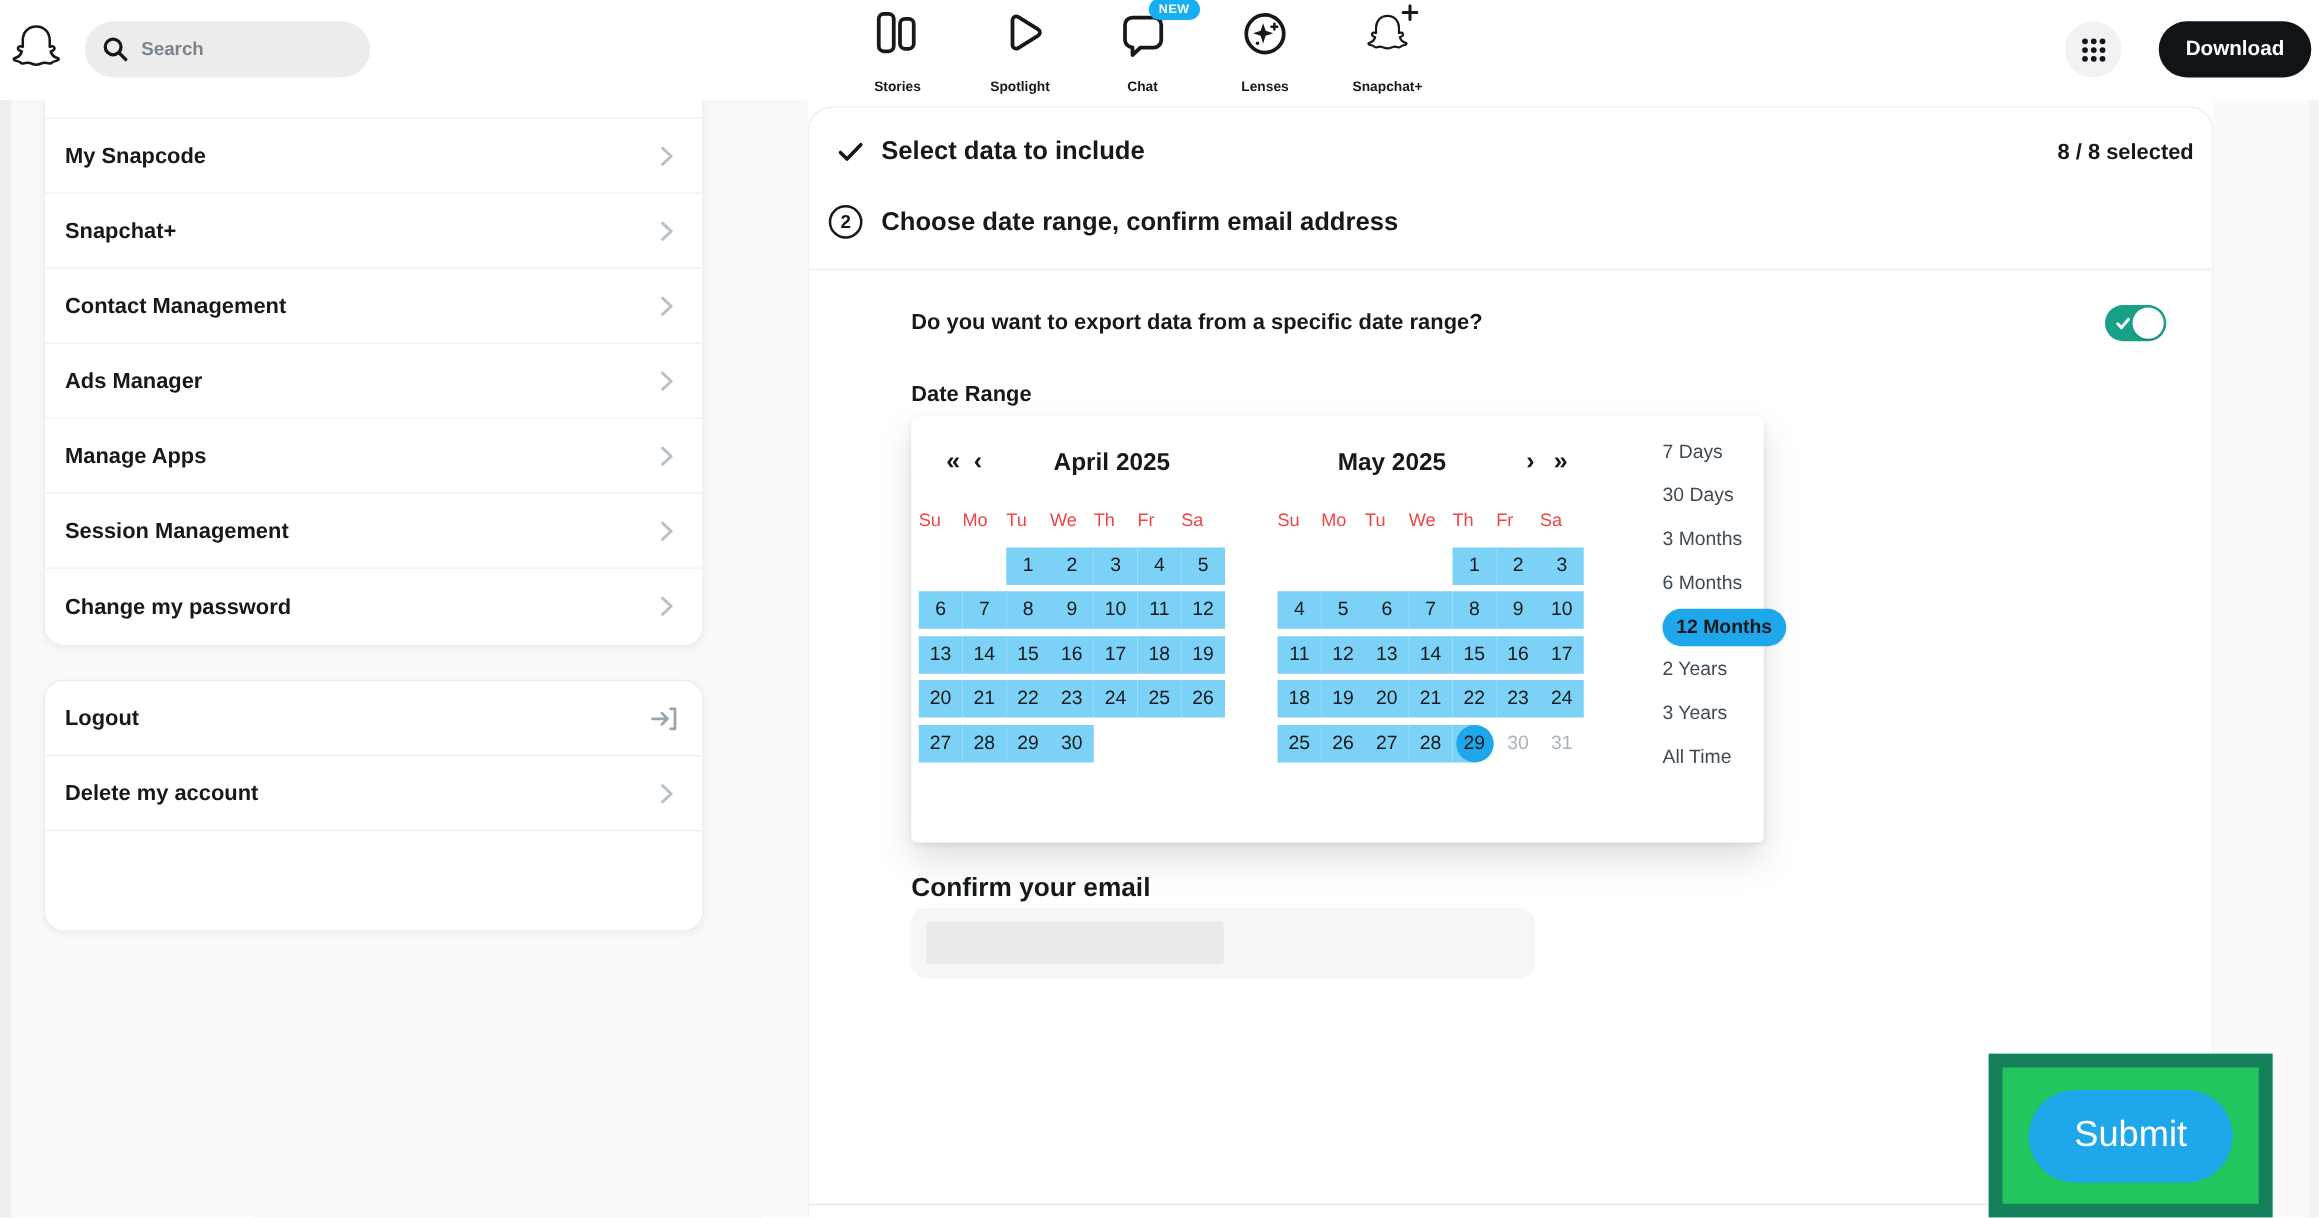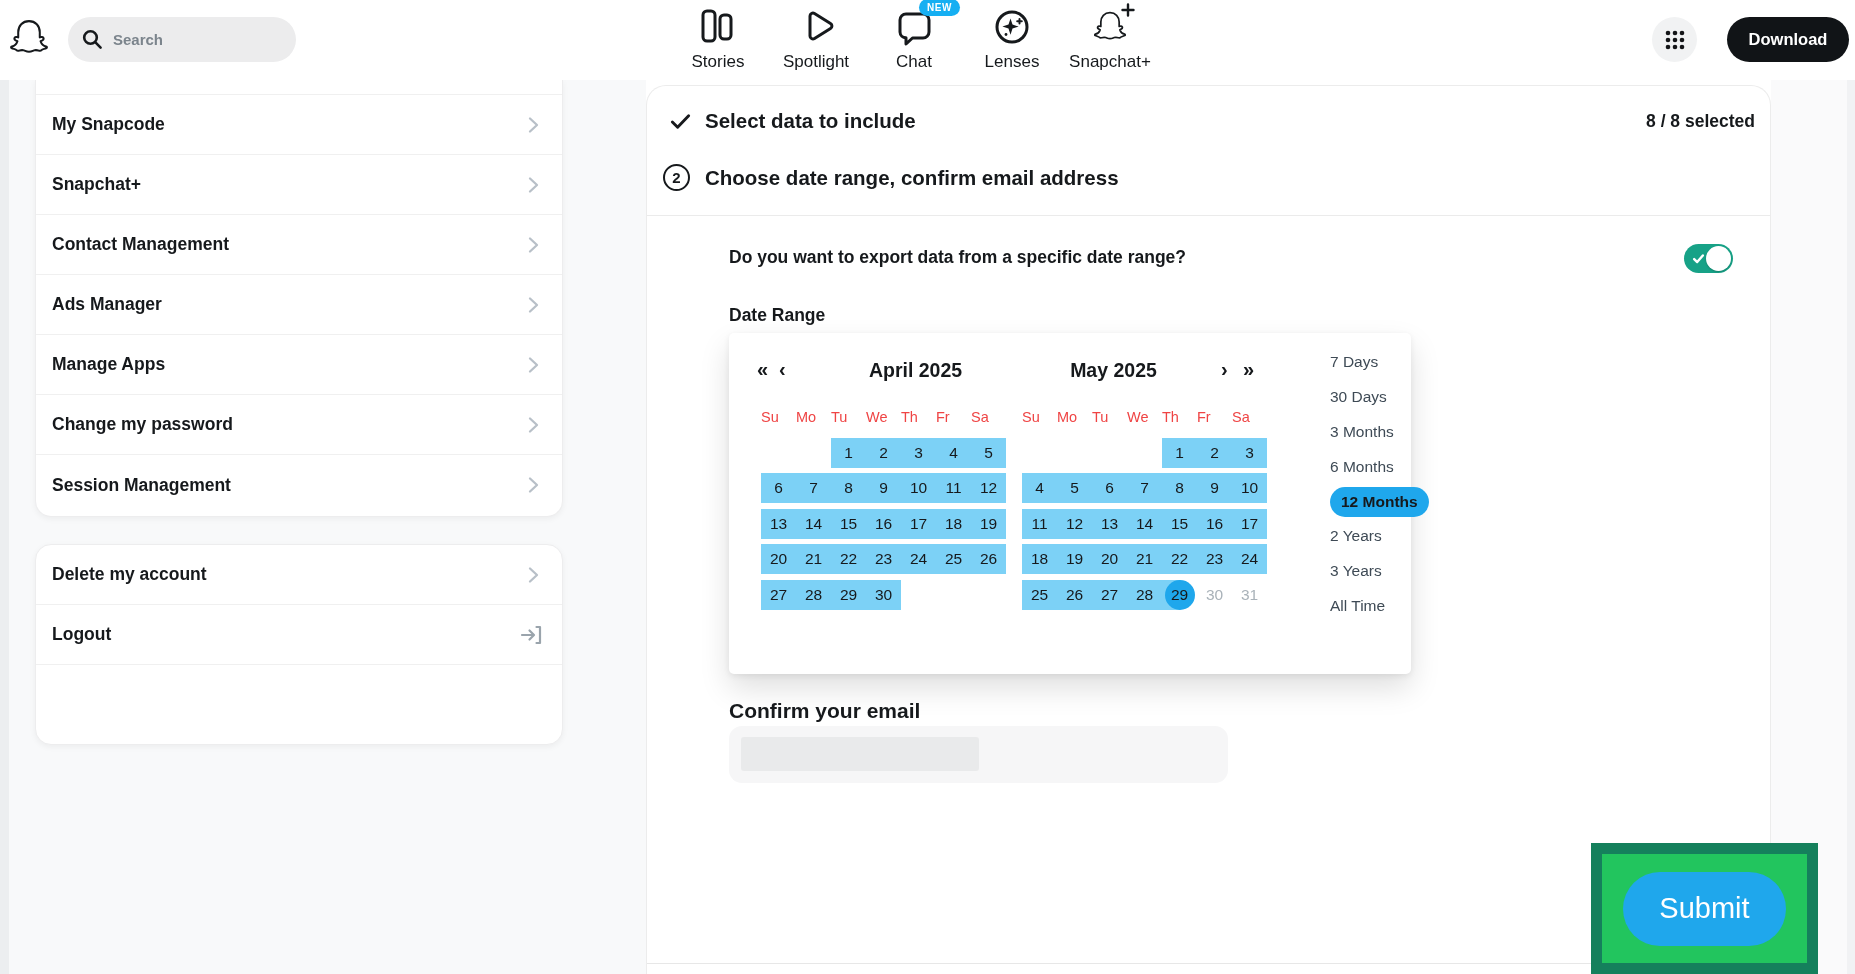--- a/index.html
+++ b/index.html
@@ -10,21 +10,21 @@
   
   .topnav { position:absolute; left:0; top:0; width:1855px; height:80px; background:#fff; z-index:5; }
   .ghost-logo { position:absolute; left:9px; top:16px; width:40px; height:44px; color:#16191C; }
   .search-pill { position:absolute; left:68px; top:17px; width:228px; height:45px; background:#ECECED; border-radius:23px; display:flex; align-items:center; padding:0 14px; }
   .search-pill svg { flex:0 0 auto; }
   .search-pill input { border:none; outline:none; background:transparent; margin-left:10px; font-family:inherit; font-size:15px; font-weight:600; color:#5d656c; width:150px; }
   .search-pill input::placeholder { color:#7b848c; }
   .nav-center { position:absolute; left:669px; top:6px; width:490px; display:flex; justify-content:space-between; }
   .nav-item { width:98px; display:flex; flex-direction:column; align-items:center; cursor:pointer; }
   .nav-icon-wrap { position:relative; height:42px; display:flex; align-items:center; justify-content:center; }
-  .nav-label { margin-top:4px; font-size:17px; font-weight:400; color:#16191C; }
+  .nav-label { margin-top:16px; font-size:11px; font-weight:700; color:#16191C; }
   .new-badge { position:absolute; top:-7px; left:24px; background:var(--badge-blue); color:#fff; font-size:10px; font-weight:700; letter-spacing:.5px; padding:3px 8px; border-radius:10px; }
   .grid-btn { position:absolute; left:1652px; top:17px; width:45px; height:45px; border-radius:50%; background:#F1F2F3; border:none; display:flex; align-items:center; justify-content:center; cursor:pointer; }
   .download-btn { position:absolute; left:1727px; top:17px; width:122px; height:45px; border-radius:23px; background:#111417; color:#fff; border:none; font-family:inherit; font-size:16.5px; font-weight:600; cursor:pointer; }
 
   
   .bg-left { position:absolute; left:0; top:80px; width:646px; height:894px; background:#F8F9FA; }
   .left-gutter { position:absolute; left:0; top:80px; width:9px; height:894px; background:#ECEEF0; }
   .side-card { position:absolute; left:35px; width:528px; background:#fff; border:1px solid #EDEDEE; box-shadow:0 2px 6px rgba(0,0,0,.05); }
   .side-card.main { top:80px; height:437px; border-top:none; border-radius:0 0 16px 16px; }
   .side-card.account { top:544px; height:201px; border-radius:16px; }
@@ -56,21 +56,21 @@
   .toggle .tick { position:absolute; left:8px; top:8px; }
 
   .date-range-label { position:absolute; left:82px; top:219px; font-size:17.5px; font-weight:600; }
 
   
   .cal-popup { position:absolute; left:82px; top:247px; width:682px; height:341px; background:#fff; border-radius:5px; box-shadow:0 2px 6px rgba(0,0,0,.07), 0 14px 30px rgba(0,0,0,.13); }
   .cal-arrow { position:absolute; top:23px; height:26px; border:none; background:transparent; font-family:inherit; font-size:20px; font-weight:700; color:#16191C; cursor:pointer; line-height:26px; padding:0; }
   .cal-arrow.py { left:28px; } .cal-arrow.pm { left:50px; }
   .cal-arrow.nm { left:492px; } .cal-arrow.ny { left:514px; }
   .month { position:absolute; top:24px; width:245px; }
-  .month.m0 { left:32px; } .month.m1 { left:293px; }
+  .month.m0 { left:6px; } .month.m1 { left:293px; }
   .month-title { height:26px; line-height:26px; text-align:center; font-size:19.5px; font-weight:700; }
   .month.m0 .month-title { transform:translateX(32px); }
   .month.m1 .month-title { transform:translateX(-31px); }
   .weekdays, .days-grid { display:grid; grid-template-columns:repeat(7,35px); }
   .weekdays { margin-top:22px; }
   .weekdays span { height:24px; line-height:24px; text-align:left; font-size:14.5px; font-weight:500; color:#ef4444; }
   .days-grid { margin-top:6px; grid-auto-rows:35.5px; }
   .dcell { position:relative; display:flex; align-items:center; justify-content:center; font-size:15.5px; font-weight:500; cursor:pointer; }
   .dcell .band { position:absolute; left:0; right:0; top:2.5px; height:30px; background:var(--highlight-blue); }
   .dcell .band.half { right:50%; }
@@ -226,52 +226,52 @@
         </div>
         <div class="side-row">
           <span class="side-label">Manage Apps</span>
           <span class="row-icon">
             <svg width="22" height="22" viewBox="0 0 22 22">
               <use href="#chev"></use>
             </svg>
           </span>
         </div>
         <div class="side-row">
+          <span class="side-label">Session Management</span>
+          <span class="row-icon">
+            <svg width="22" height="22" viewBox="0 0 22 22">
+              <use href="#chev"></use>
+            </svg>
+          </span>
+        </div>
+        <div class="side-row">
           <span class="side-label">Change my password</span>
-          <span class="row-icon">
-            <svg width="22" height="22" viewBox="0 0 22 22">
-              <use href="#chev"></use>
-            </svg>
-          </span>
-        </div>
-        <div class="side-row">
-          <span class="side-label">Session Management</span>
           <span class="row-icon">
             <svg width="22" height="22" viewBox="0 0 22 22">
               <use href="#chev"></use>
             </svg>
           </span>
         </div>
       </div>
   </aside>
   <aside class="side-card account">
     <div id="side-rows-account">
         <div class="side-row">
-          <span class="side-label">Delete my account</span>
-          <span class="row-icon">
-            <svg width="22" height="22" viewBox="0 0 22 22">
-              <use href="#chev"></use>
-            </svg>
-          </span>
-        </div>
-        <div class="side-row">
           <span class="side-label">Logout</span>
           <span class="row-icon">
             <svg width="26" height="26" viewBox="0 0 26 26">
               <path d="M4 13h11M11.5 8.5L16 13l-4.5 4.5M18.5 5H22v16h-3.5" fill="none" stroke="#9AA4AC" stroke-width="2.2" stroke-linecap="round" stroke-linejoin="round"></path>
+            </svg>
+          </span>
+        </div>
+        <div class="side-row">
+          <span class="side-label">Delete my account</span>
+          <span class="row-icon">
+            <svg width="22" height="22" viewBox="0 0 22 22">
+              <use href="#chev"></use>
             </svg>
           </span>
         </div>
       </div>
   </aside>
 
   <div class="bg-right"></div>
   <div class="right-scrollbar"></div>
 
   <main class="main-card">

